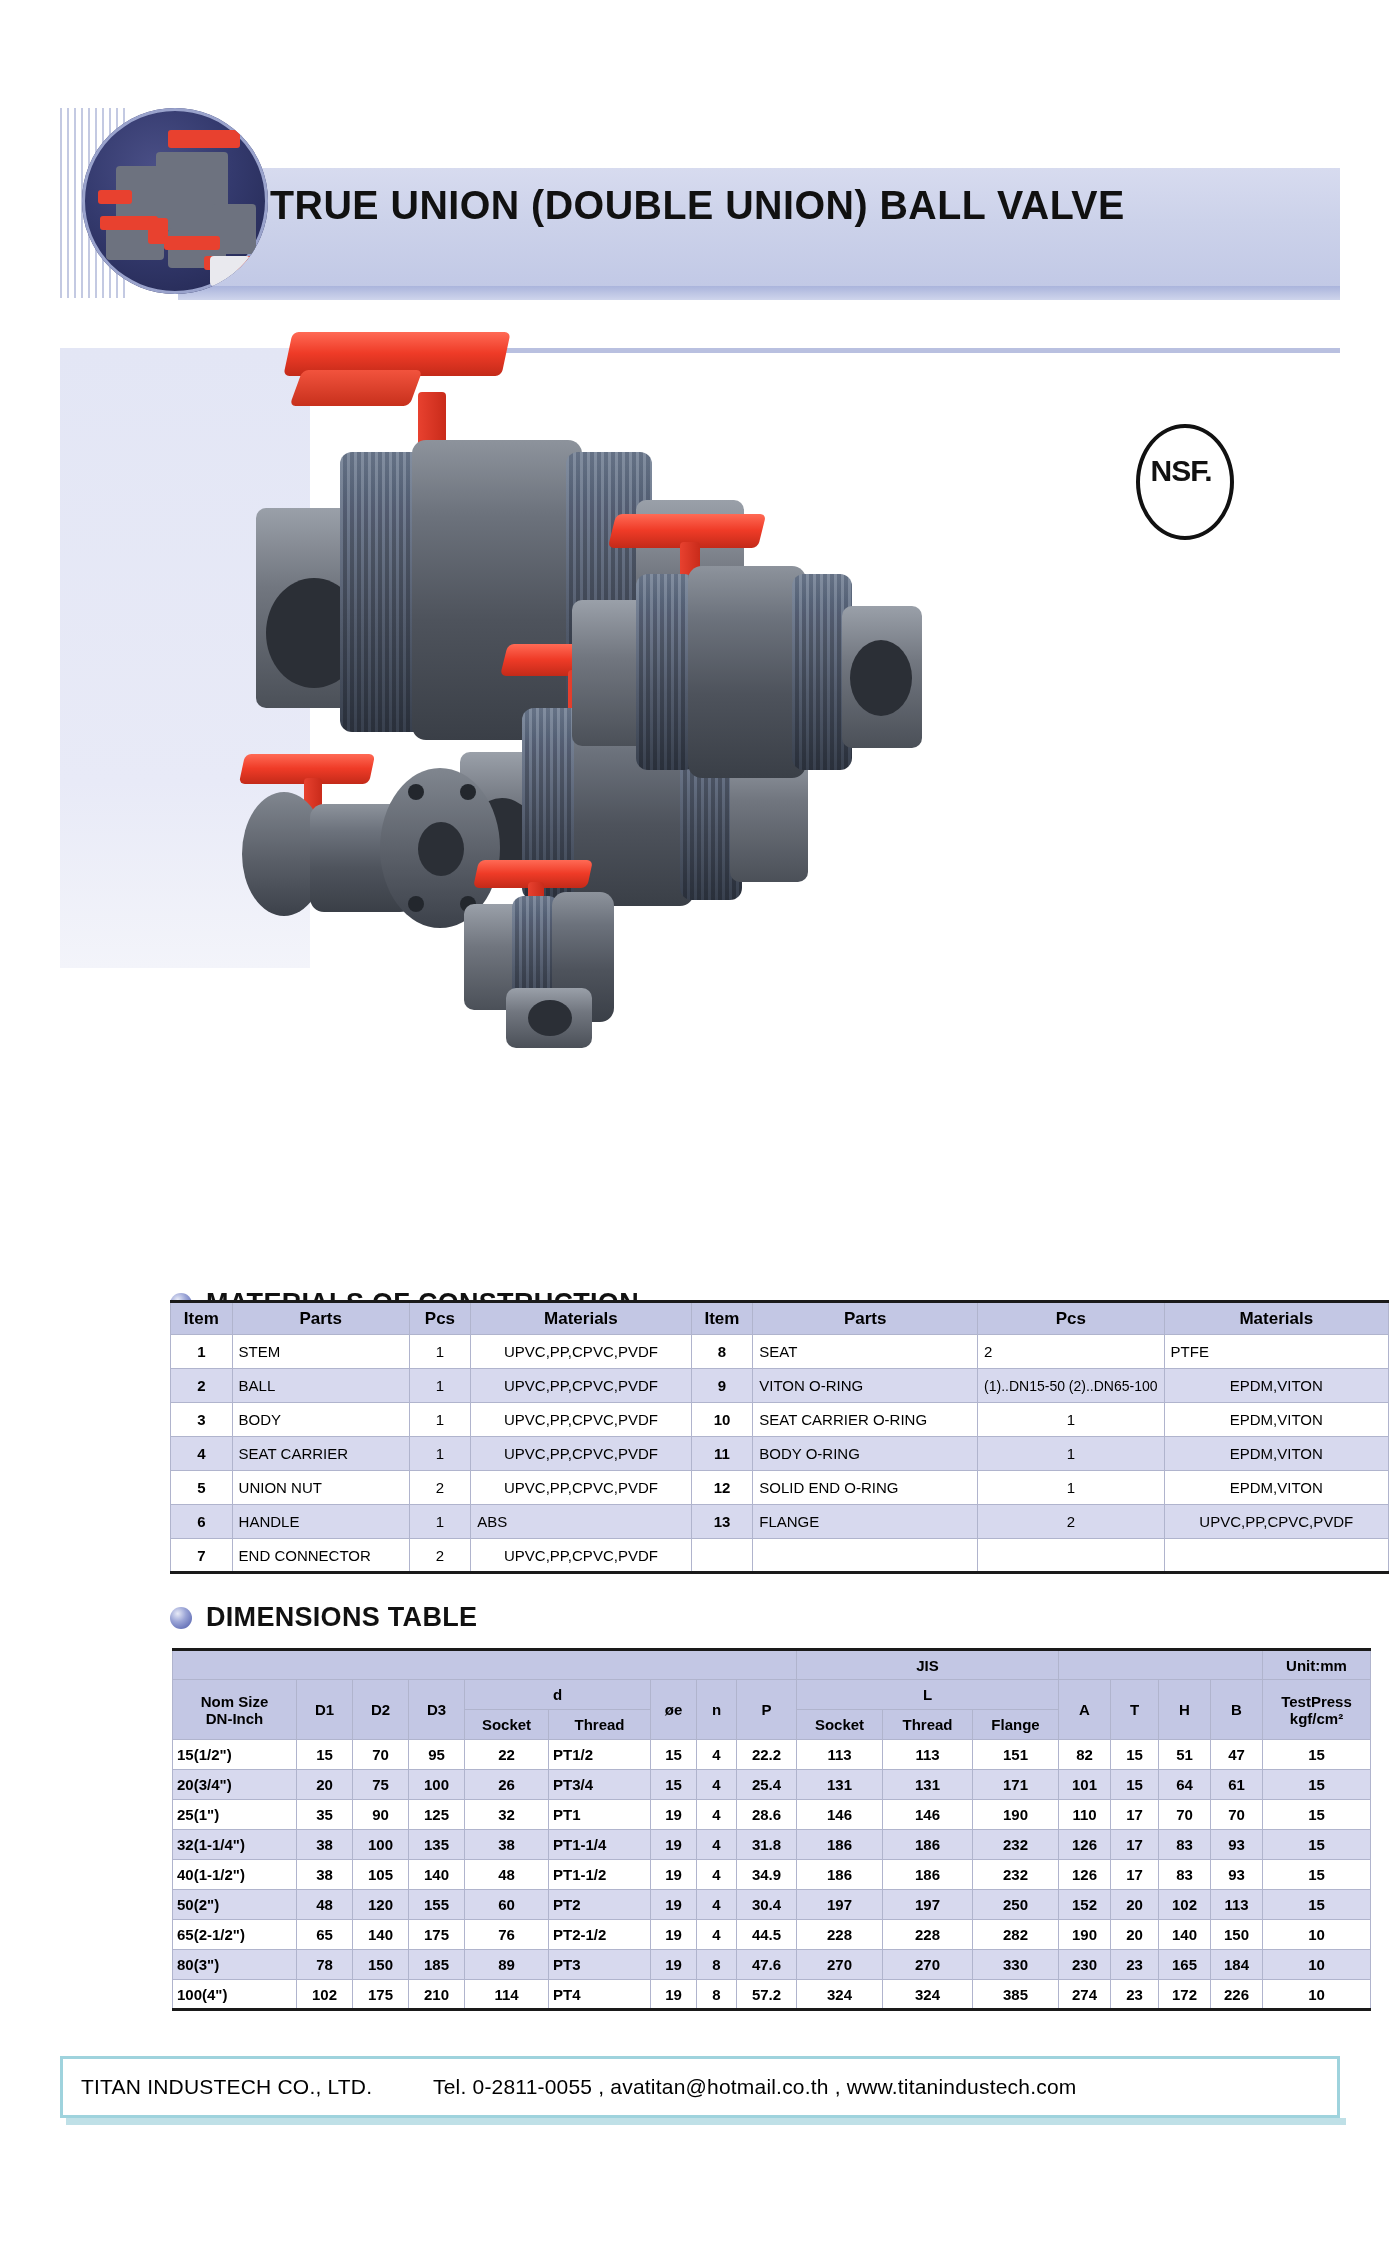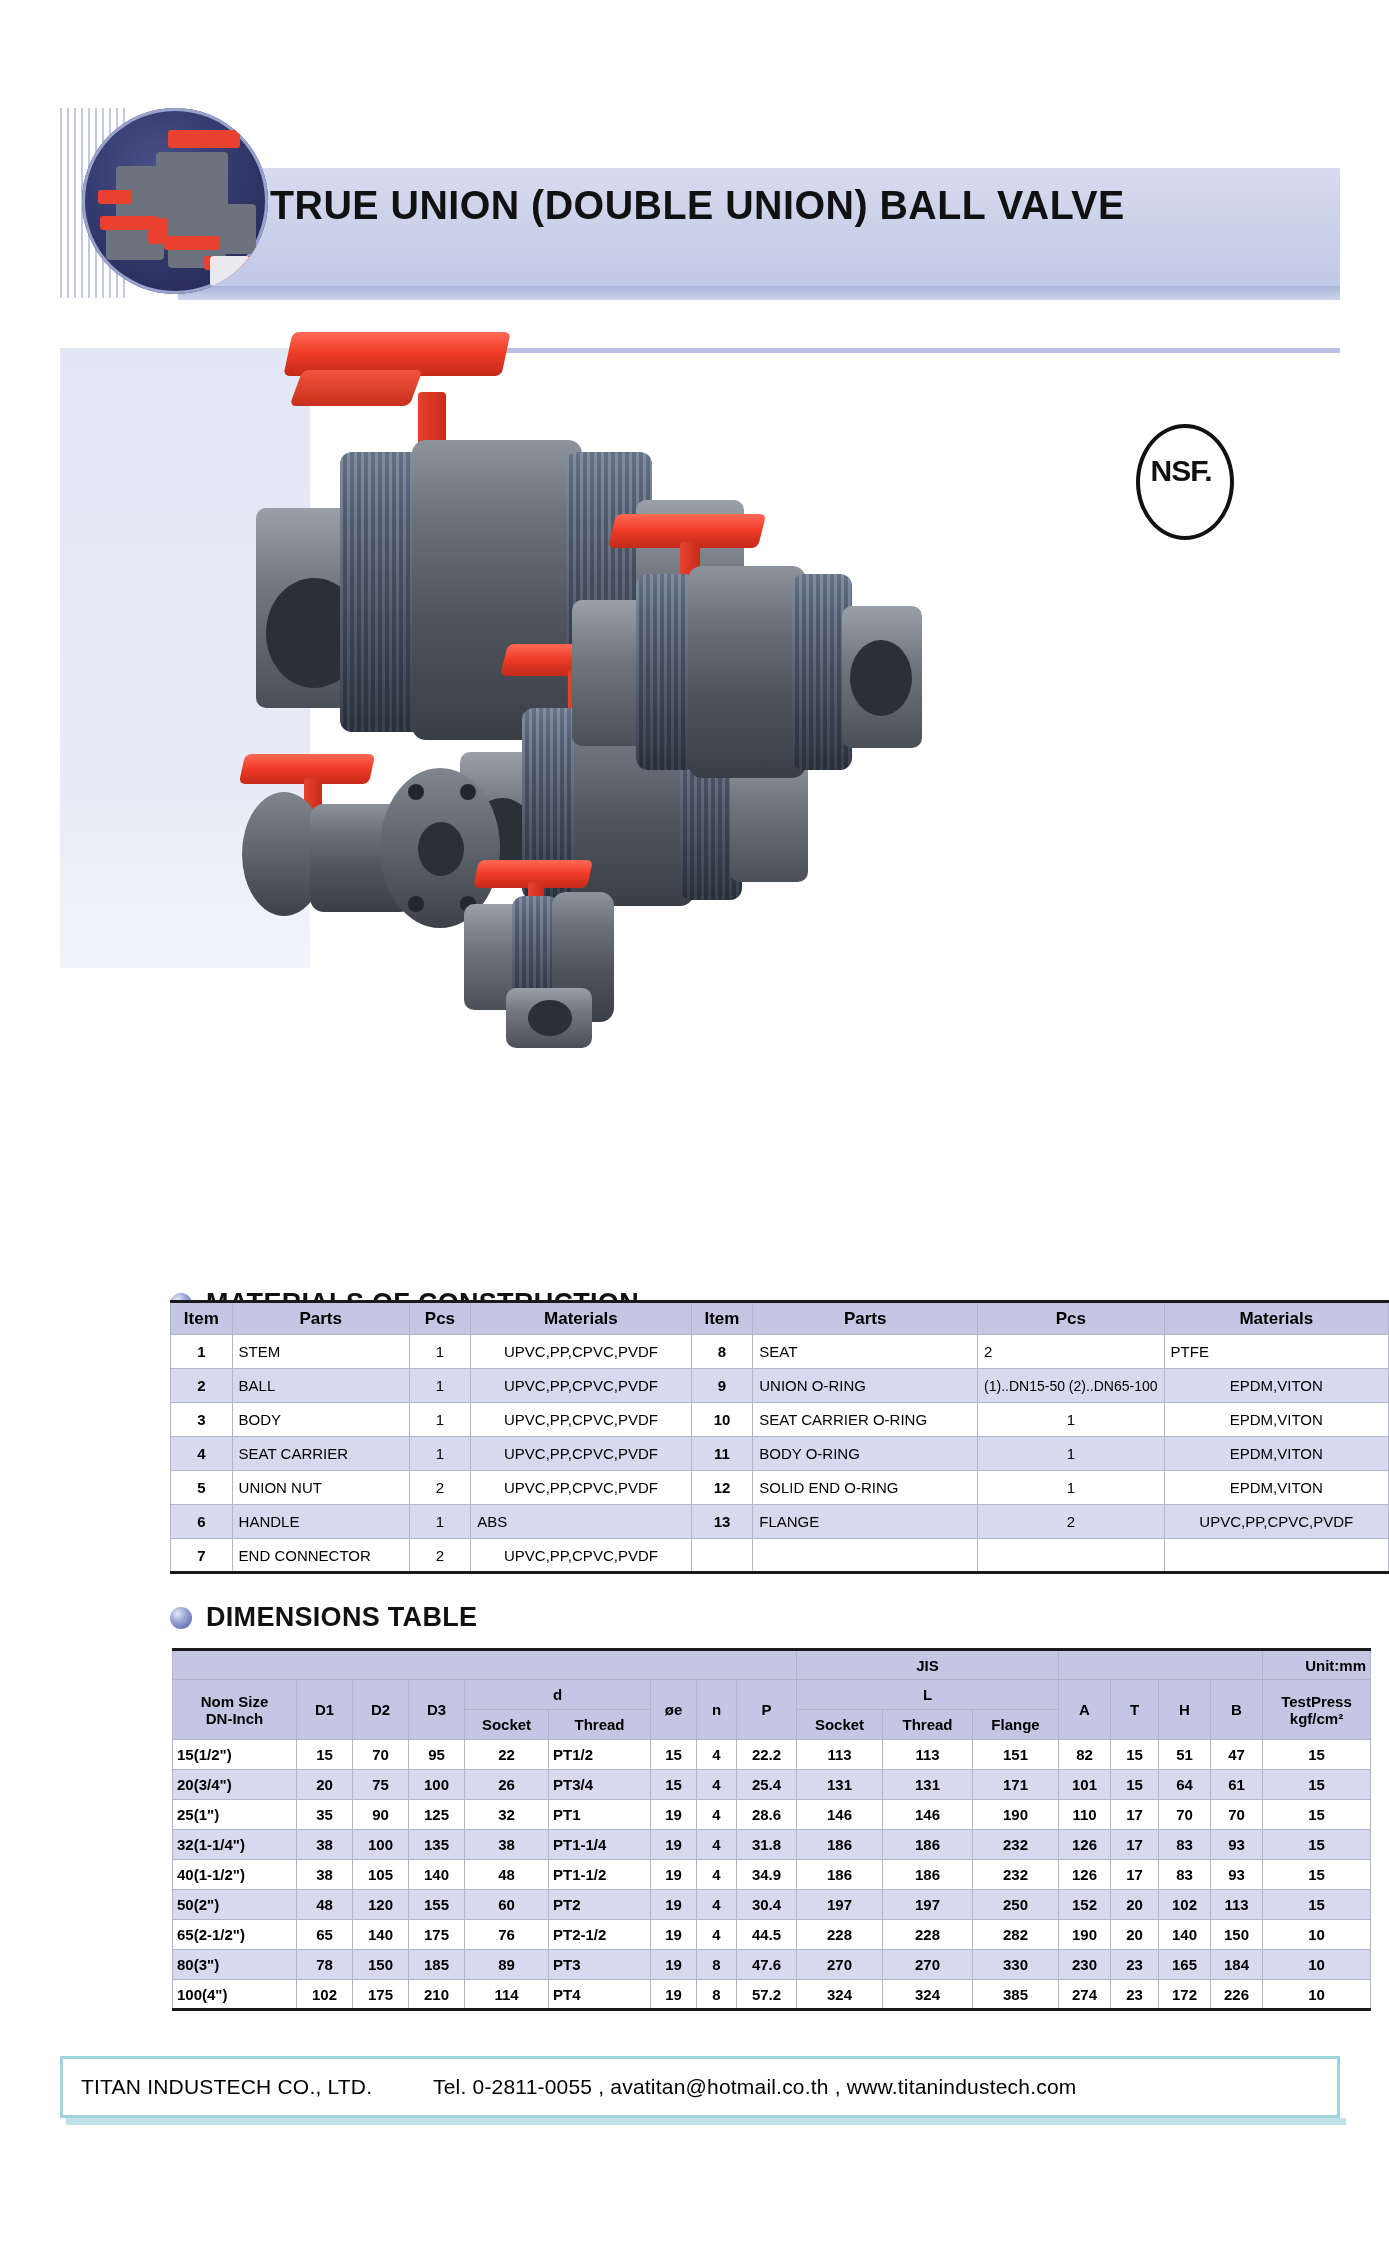--- a/index.html
+++ b/index.html
@@ -109,21 +109,21 @@
   .lft{text-align:left;}
   .bold{font-weight:bold;}
   .mat-table{left:170px;top:1300px;}
   .mat-table td{height:34px;}
   .thick-top{border-top:3px solid #1a1a1a !important;}
   .thick-bottom{border-bottom:3px solid #1a1a1a !important;}
 
   .dim-table{left:172px;top:1648px;font-size:15px;}
   .dim-table td,.dim-table th{height:30px;padding:0 4px;}
   .dim-table .hdr{font-size:15px;}
-  .unit-cell{text-align:right;font-size:14px;font-weight:bold;padding-right:10px;}
+  .unit-cell{text-align:center;font-size:14px;font-weight:bold;padding-right:10px;}
   .jis-cell{text-align:center;font-size:17px;font-weight:bold;}
 
   
   .footer{
     position:absolute;left:60px;top:2056px;width:1280px;height:62px;
     border:3px solid #9fd3dd;box-sizing:border-box;background:#fff;
     display:flex;align-items:center;
   }
   .footer-co{position:absolute;left:18px;font-size:21px;letter-spacing:.2px;}
   .footer-contact{position:absolute;left:370px;font-size:21px;letter-spacing:.2px;}
@@ -255,21 +255,21 @@
         <td class="lft">SEAT</td>
         <td class="lft">2</td>
         <td class="lft">PTFE</td>
       </tr>
       <tr class="zebra-b">
         <td class="ctr bold">2</td>
         <td class="lft">BALL</td>
         <td class="ctr">1</td>
         <td class="ctr">UPVC,PP,CPVC,PVDF</td>
         <td class="ctr bold">9</td>
-        <td class="lft">UNION O-RING</td>
+        <td class="lft">VITON O-RING</td>
         <td class="lft" style="font-size:14px;">(1)..DN15-50  (2)..DN65-100</td>
         <td class="ctr">EPDM,VITON</td>
       </tr>
       <tr class="zebra-a">
         <td class="ctr bold">3</td>
         <td class="lft">BODY</td>
         <td class="ctr">1</td>
         <td class="ctr">UPVC,PP,CPVC,PVDF</td>
         <td class="ctr bold">10</td>
         <td class="lft">SEAT CARRIER O-RING</td>

